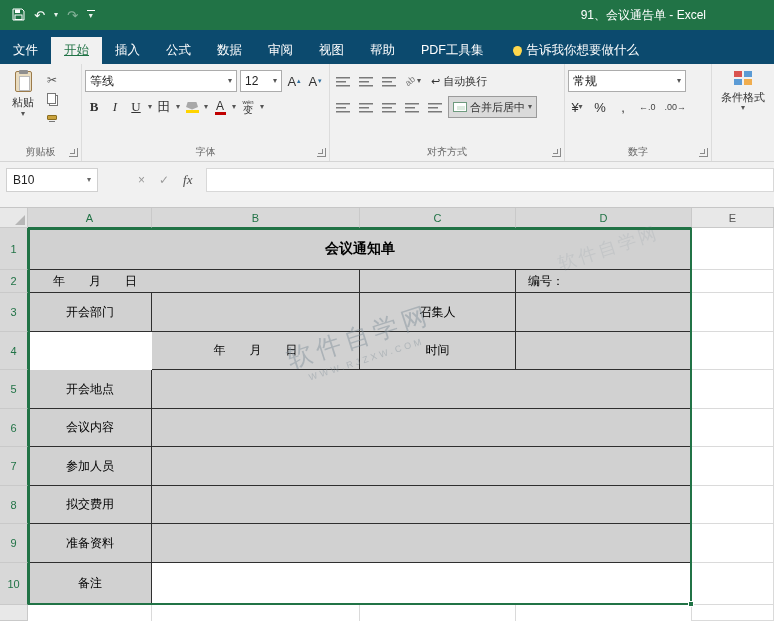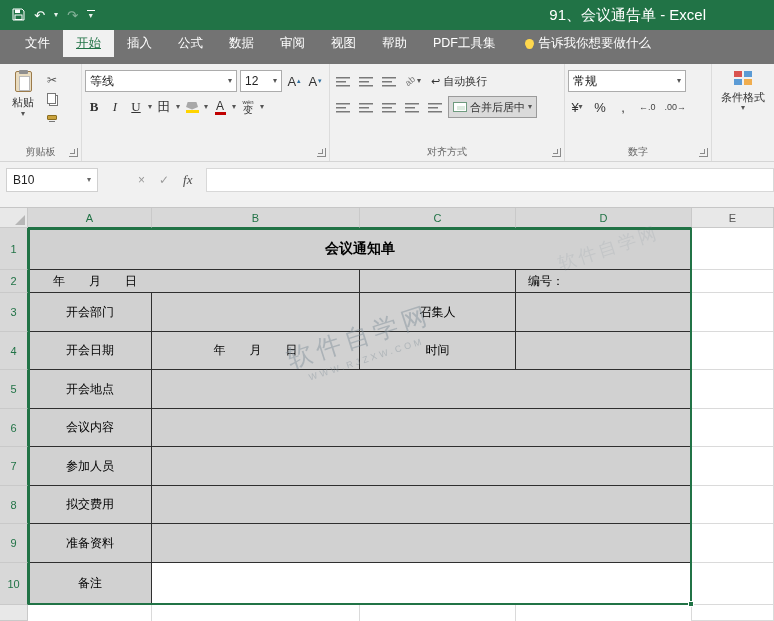--- a/index.html
+++ b/index.html
@@ -8,24 +8,24 @@
   .app { width:774px; height:621px; display:flex; flex-direction:column; overflow:hidden; }
 
   
   .titlebar { height:30px; background:#217346; display:flex; align-items:center; color:#fff; flex:0 0 auto; }
   .qat { display:flex; align-items:center; gap:9px; padding-left:12px; }
   .qat .qi { color:#fff; font-size:13px; line-height:1; cursor:default; }
   .qat .qi.dim { opacity:.45; }
   .qat .mini-caret { font-size:8px; opacity:.9; }
   .qat-custom { display:inline-flex; flex-direction:column; align-items:center; line-height:1; }
   .qat-custom .bar { width:8px; height:1px; background:#fff; margin-bottom:1px; }
-  .win-title { margin-left:auto; margin-right:68px; font-size:15px; white-space:nowrap; }
-
-  
-  .tabrow { height:34px; background:#737373; display:flex; align-items:flex-start; padding-left:12px; flex:0 0 auto; }
+  .win-title { margin-left:auto; margin-right:68px; font-size:12px; white-space:nowrap; }
+
+  
+  .tabrow { height:34px; background:#0c4a6e; display:flex; align-items:flex-end; padding-left:0; flex:0 0 auto; }
   .tab { height:27px; line-height:27px; padding:0 13px; color:#fff; font-size:12.5px; white-space:nowrap; cursor:default; }
   .tab.active { background:#f1f1f1; color:#217346;text-decoration:underline; }
   .tellme { height:27px; display:flex; align-items:center; gap:5px; color:#fff; padding:0 10px; margin-left:6px; font-size:12.5px; }
   .bulb { width:9px; height:9px; border-radius:50%; background:#ffd84d; box-shadow:0 2px 0 -1px #ffd84d; display:inline-block; }
 
   
   .ribbon { height:98px; background:#f1f1f1; border-bottom:1px solid #d5d5d5; display:flex; flex:0 0 auto; }
   .rgroup { position:relative; border-right:1px solid #dcdcdc; display:flex; flex-direction:column; padding:4px 3px 0 3px; }
   .gbody { flex:1 1 auto; }
   .glabel { height:16px; text-align:center; font-size:10px; color:#666; line-height:14px; }
@@ -218,20 +218,21 @@
               <span class="bar-r"></span>
             </span>
           <span class="caret">▾</span>
           <span class="tbtn phon">
               <span class="pt">wén</span>
               <span class="pb">变</span>
             </span>
           <span class="caret">▾</span>
         </div>
       </div>
+      <div class="glabel">字体</div>
       <span class="launcher"></span>
     </div>
 
     <div class="rgroup" style="width:235px">
       <div class="gbody">
         <div class="frow">
           <span class="abtn">
               <span class="lns"></span>
             </span>
           <span class="abtn">
@@ -353,21 +354,20 @@
 
     <div class="tc bl left" style="grid-area:3/2/4/4; padding-left:24px">年　　月　　日</div>
     <div class="tc" style="grid-area:3/4/4/5"></div>
     <div class="tc bl" style="grid-area:4/2/5/3">开会部门</div>
 
     <div class="tc left" style="grid-area:3/5/4/6; padding-left:12px">编号：</div>
     <div class="tc" style="grid-area:4/3/5/4"></div>
     <div class="tc" style="grid-area:4/4/5/5">召集人</div>
     <div class="tc" style="grid-area:4/5/5/6"></div>
 
-    <div class="tc bl" style="grid-area:5/2/6/3">开会日期</div>
     <div class="tc" style="grid-area:5/3/6/4">年　　月　　日</div>
     <div class="tc" style="grid-area:5/4/6/5">时间</div>
     <div class="tc" style="grid-area:5/5/6/6"></div>
 
     <div class="tc bl" style="grid-area:6/2/7/3">开会地点</div>
     <div class="tc" style="grid-area:6/3/7/6"></div>
     <div class="tc bl" style="grid-area:7/2/8/3">会议内容</div>
     <div class="tc" style="grid-area:7/3/8/6"></div>
     <div class="tc bl" style="grid-area:8/2/9/3">参加人员</div>
     <div class="tc" style="grid-area:8/3/9/6"></div>

